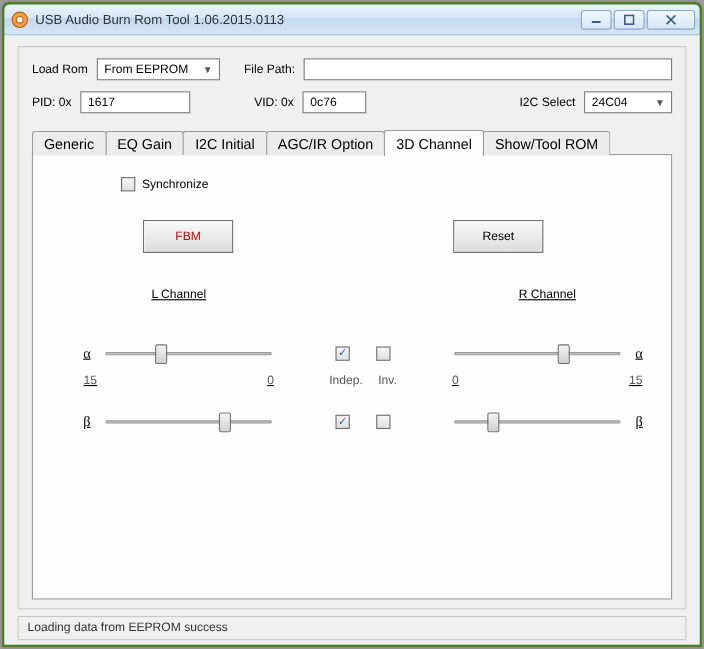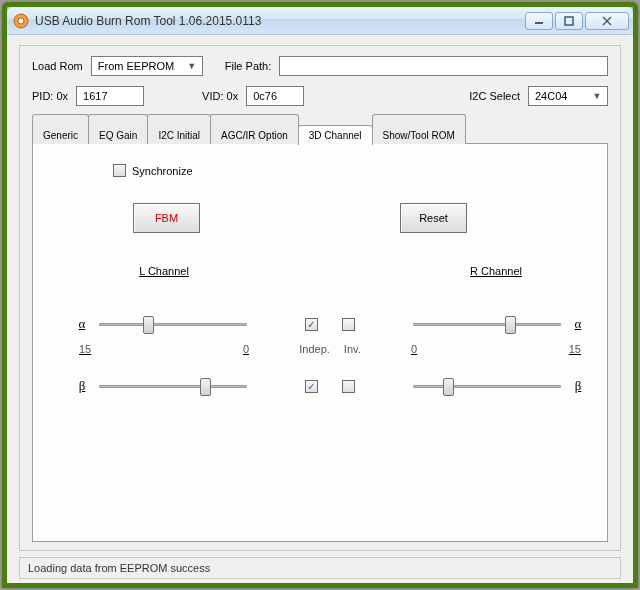--- a/index.html
+++ b/index.html
@@ -1,37 +1,37 @@
 <!DOCTYPE html>
 <html><head>
 <meta charset="utf-8">
 <style>
   * { box-sizing: border-box; font-family: Tahoma, "Segoe UI", sans-serif; font-size: 11px; }
   body { margin: 0; background: #a0a0a0; width: 640px; height: 590px; overflow: hidden; }
-  .window { width: 636px; height: 586px; margin: 2px; background: #7dd3fc; border: 5px solid #4d7c0f; border-radius: 6px 6px 0 0; box-shadow: 0 0 4px rgba(0,0,0,0.3); display: flex; flex-direction: column; }
+  .window { width: 636px; height: 586px; margin: 2px; background: #7dd3fc; border: 2px solid #4d7c0f; border-radius: 6px 6px 0 0; box-shadow: 0 0 4px rgba(0,0,0,0.3); display: flex; flex-direction: column; }
   .titlebar { height: 28px; background: linear-gradient(#eaf3fb, #d6e6f6 45%, #c2d9f0 46%, #d6e6f6); border-radius: 6px 6px 0 0; display: flex; align-items: center; padding: 0 4px 0 6px; border-bottom: 1px solid #b0c4de; }
   .app-icon { width: 16px; height: 16px; margin-right: 6px; }
   .title-text { flex: 1; color: #333; font-size: 12px; }
   .winbtns { display: flex; gap: 2px; }
   .winbtn { width: 28px; height: 18px; border: 1px solid #8aa9c7; border-radius: 3px; background: linear-gradient(#f2f8fd,#d6e6f6); display: flex; align-items: center; justify-content: center; color: #3a5f82; font-family: Arial; }
   .winbtn.close { width: 44px; }
   .client { flex: 1; background: #f0f0f0; padding: 10px 12px 4px 12px; display: flex; flex-direction: column; }
   .groupbox { flex: 1; border: 1px solid #c8c8c8; background: #f0f0f0; padding: 10px 12px 8px 12px; display: flex; flex-direction: column; position: relative; }
   .row { display: flex; align-items: center; gap: 8px; margin-bottom: 10px; }
   .lbl { white-space: nowrap; }
   .combo { height: 20px; border: 1px solid #7a7a7a; background: #fff; display: flex; align-items: center; padding: 0 2px 0 6px; }
   .combo .arrow { margin-left: auto; width: 16px; text-align: center; font-size: 9px; color: #555; }
   .textin { height: 20px; border: 1px solid #7a7a7a; background: #fff; padding: 0 6px; display: flex; align-items: center; }
   .tabs-strip { display: flex; align-items: flex-end; height: 22px; margin-top: 6px; position: relative; z-index: 2; }
-  .tab { border: 1px solid #9c9c9c; border-bottom: none; background: #ececec; padding: 15px 10px 3px 10px; margin-right: -1px; border-radius: 3px 3px 0 0; font-size: 10px; }
+  .tab { border: 1px solid #9c9c9c; border-bottom: none; background: #ececec; padding: 3px 10px 3px 10px; margin-right: -1px; border-radius: 3px 3px 0 0; font-size: 13px; }
   .tab.active { background: #fdfdfd; position: relative; top: 1px; padding-top: 4px; padding-bottom: 4px; }
   .tabbody { flex: 1; border: 1px solid #9c9c9c; background: #fdfdfd; margin-top: -1px; position: relative; padding: 20px 20px 10px 40px; }
   .chk { display: flex; align-items: center; gap: 6px; }
   .chkbox { width: 13px; height: 13px; border: 1px solid #6a6a6a; background: linear-gradient(#f6f6f6,#e0e0e0); display: flex; align-items: center; justify-content: center; font-size: 10px; color: #2a5db0; }
-  .btn3d { width: 67px; height: 30px; border: 1px solid #707070; background: linear-gradient(#fafafa,#dcdcdc); display: flex; align-items: center; justify-content: center; box-shadow: inset 1px 1px 0 #fff; }
+  .btn3d { width: 82px; height: 30px; border: 1px solid #707070; background: linear-gradient(#fafafa,#dcdcdc); display: flex; align-items: center; justify-content: center; box-shadow: inset 1px 1px 0 #fff; }
   .btn3d.fbm { color: #c00; }
   .channels { display: flex; gap: 30px; margin-top: 32px; }
   .chcol { flex: 1; text-decoration: underline; }
   .chmid { width: 90px; text-align: center; }
   .chhdr { text-align: center; margin-bottom: 34px; }
   .slrow { display: flex; align-items: center; height: 26px; margin-bottom: 8px; }
   .greek { width: 18px; text-align: center; font-family: "Times New Roman", serif; font-size: 13px; }
   .slider { flex: 1; height: 20px; position: relative; margin: 0 8px; }
   .slider .track { position: absolute; left: 0; right: 0; top: 9px; height: 3px; background: #bdbdbd; border: 1px solid #9a9a9a; border-radius: 1px; }
   .slider .thumb { position: absolute; top: 2px; width: 11px; height: 18px; background: linear-gradient(#f4f4f4,#d0d0d0); border: 1px solid #707070; border-radius: 2px; }
@@ -80,21 +80,21 @@
           <span class="arrow">▼</span>
         </div>
         <span class="lbl" style="margin-left:14px">File Path:</span>
         <div class="textin" style="flex:1">
           <span></span>
         </div>
       </div>
 
       <div class="row">
         <span class="lbl">PID:  0x</span>
-        <div class="textin" style="width:68px">
+        <div class="textin" style="width:100px">
           <span>1617</span>
         </div>
         <span class="lbl" style="margin-left:50px">VID:  0x</span>
         <div class="textin" style="width:58px">
           <span>0c76</span>
         </div>
         <span style="flex:1"></span>
         <span class="lbl">I2C Select</span>
         <div class="combo" style="width:80px">
           <span>24C04</span>

